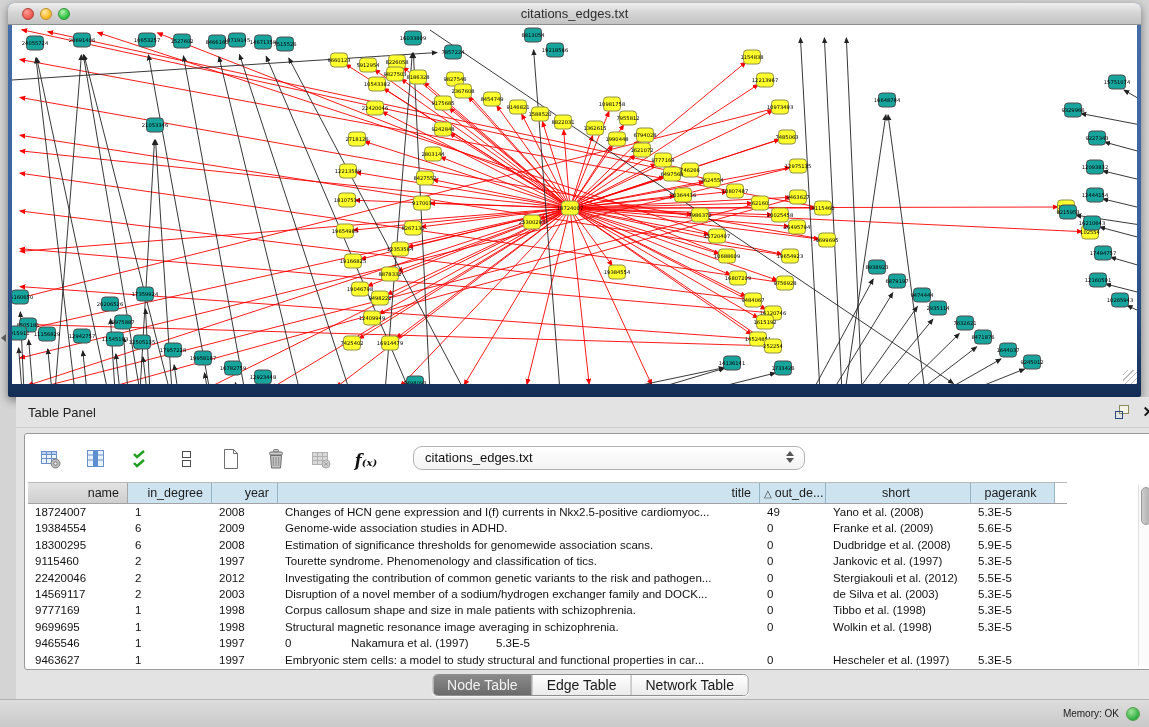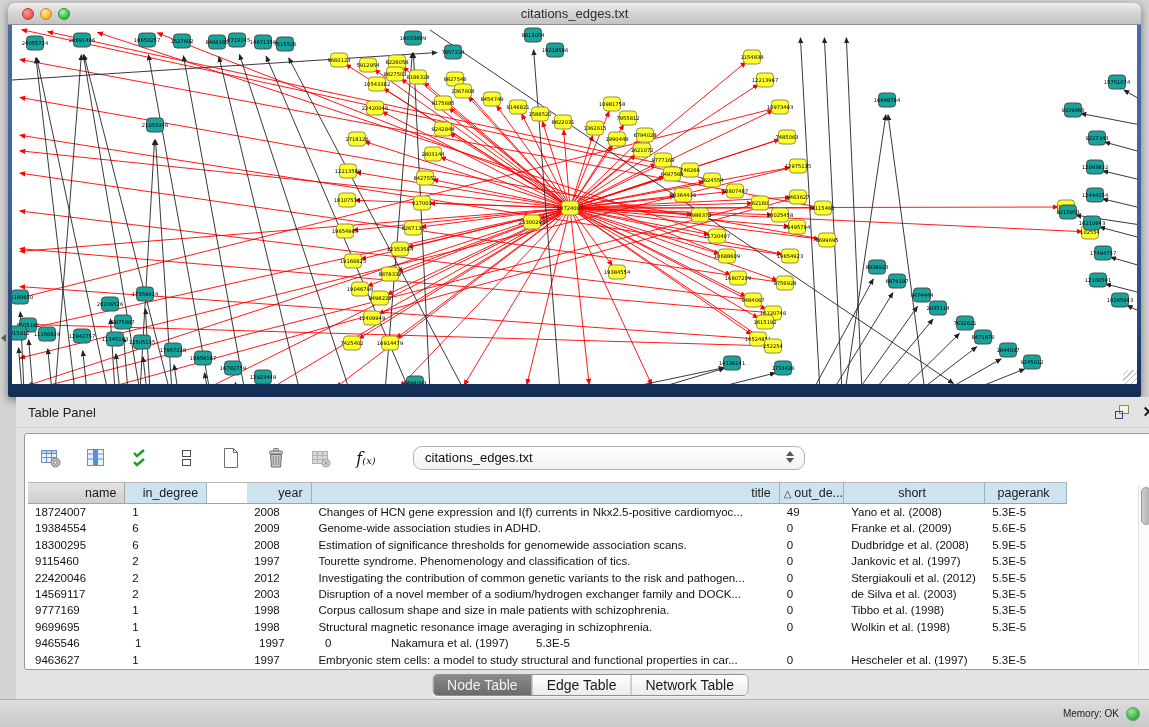--- a/index.html
+++ b/index.html
@@ -57,21 +57,21 @@
   .panel-hdr{ position:relative; height:31px; line-height:31px; padding-left:12px;
     font-size:13px; color:#222; border-bottom:1px solid #cfcfcf; }
   .panel-hdr-icons{ position:absolute; right:10px; top:7px; display:flex; gap:12px; align-items:center; }
   .close-x{ font-size:15px; font-weight:bold; color:#1a1a1a; line-height:16px; cursor:default; }
 
   .tbl-outer{
     position:absolute; left:8px; top:36px; width:1132px; height:237px;
     background:#fff; border:1px solid #9b9b9b; border-radius:3px;
   }
   .toolbar{ height:48px; display:flex; align-items:center; padding-left:14px; }
-  .tool{ margin-right:21px; display:flex; align-items:center; justify-content:center; width:24px; height:24px; }
+  .tool{ margin-right:21px; display:flex; align-items:flex-end; justify-content:center; width:24px; height:24px;font-weight:bold; }
   .fx{ font-family:"DejaVu Serif", serif; font-style:italic; font-size:16px; color:#111; }
   .fx small{ font-size:10px; }
   .combo{
     position:relative; margin-left:14px; width:392px; height:24px;
     border:1px solid #b3b3b3; border-radius:9px;
     background:linear-gradient(#ffffff,#f3f3f3);
     font-size:13px; line-height:22px; padding-left:11px; color:#111;
     box-shadow:inset 0 1px 1px rgba(255,255,255,.8);
   }
   .combo .arrows{ position:absolute; right:10px; top:4px; }
@@ -79,21 +79,21 @@
   .combo .arrows i.up{ border-bottom:5px solid #555; margin-bottom:2px; }
   .combo .arrows i.dn{ border-top:5px solid #555; }
 
   .thead{ display:flex; height:22px; border-top:1px solid #b9b9b9; border-bottom:1px solid #a2a2a2; width:1039px; margin-left:3px; }
   .th{ background:var(--header_blue); border-right:1px solid #97b4c4; font-size:12.5px;
     line-height:21px; text-align:right; padding:0 8px 0 4px; white-space:nowrap; overflow:hidden; color:#1b1b1b;}
   .th.c0{ background:linear-gradient(#e3e3e3,#cecece); border-right:1px solid #a6a6a6; }
   .th.c4{ text-align:left; }
   .th.c5, .th.c6{ text-align:center; }
   .th .sort{ font-size:10px; margin-right:3px; color:#333; }
-  .c0{ width:100px; } .c1{ width:84px; } .c2{ width:66px;margin-left:40px; } .c3{ width:482px; }
+  .c0{ width:100px; } .c1{ width:84px; } .c2{ width:66px; } .c3{ width:482px; }
   .c4{ width:66px; } .c5{ width:145px; } .c6{ width:84px; }
   .tbody{ margin-left:3px; }
   .row{ display:flex; height:16.4px; width:1039px; background:#fff; }
   .td{ font-size:11.5px; line-height:16px; padding-left:7px; white-space:nowrap; overflow:hidden; color:#111; }
 
   .vscroll{
     position:absolute; right:2px; top:51px; bottom:3px; width:15px;
     background:#fbfbfb; border-left:1px solid #e0e0e0;
   }
   .vthumb{

